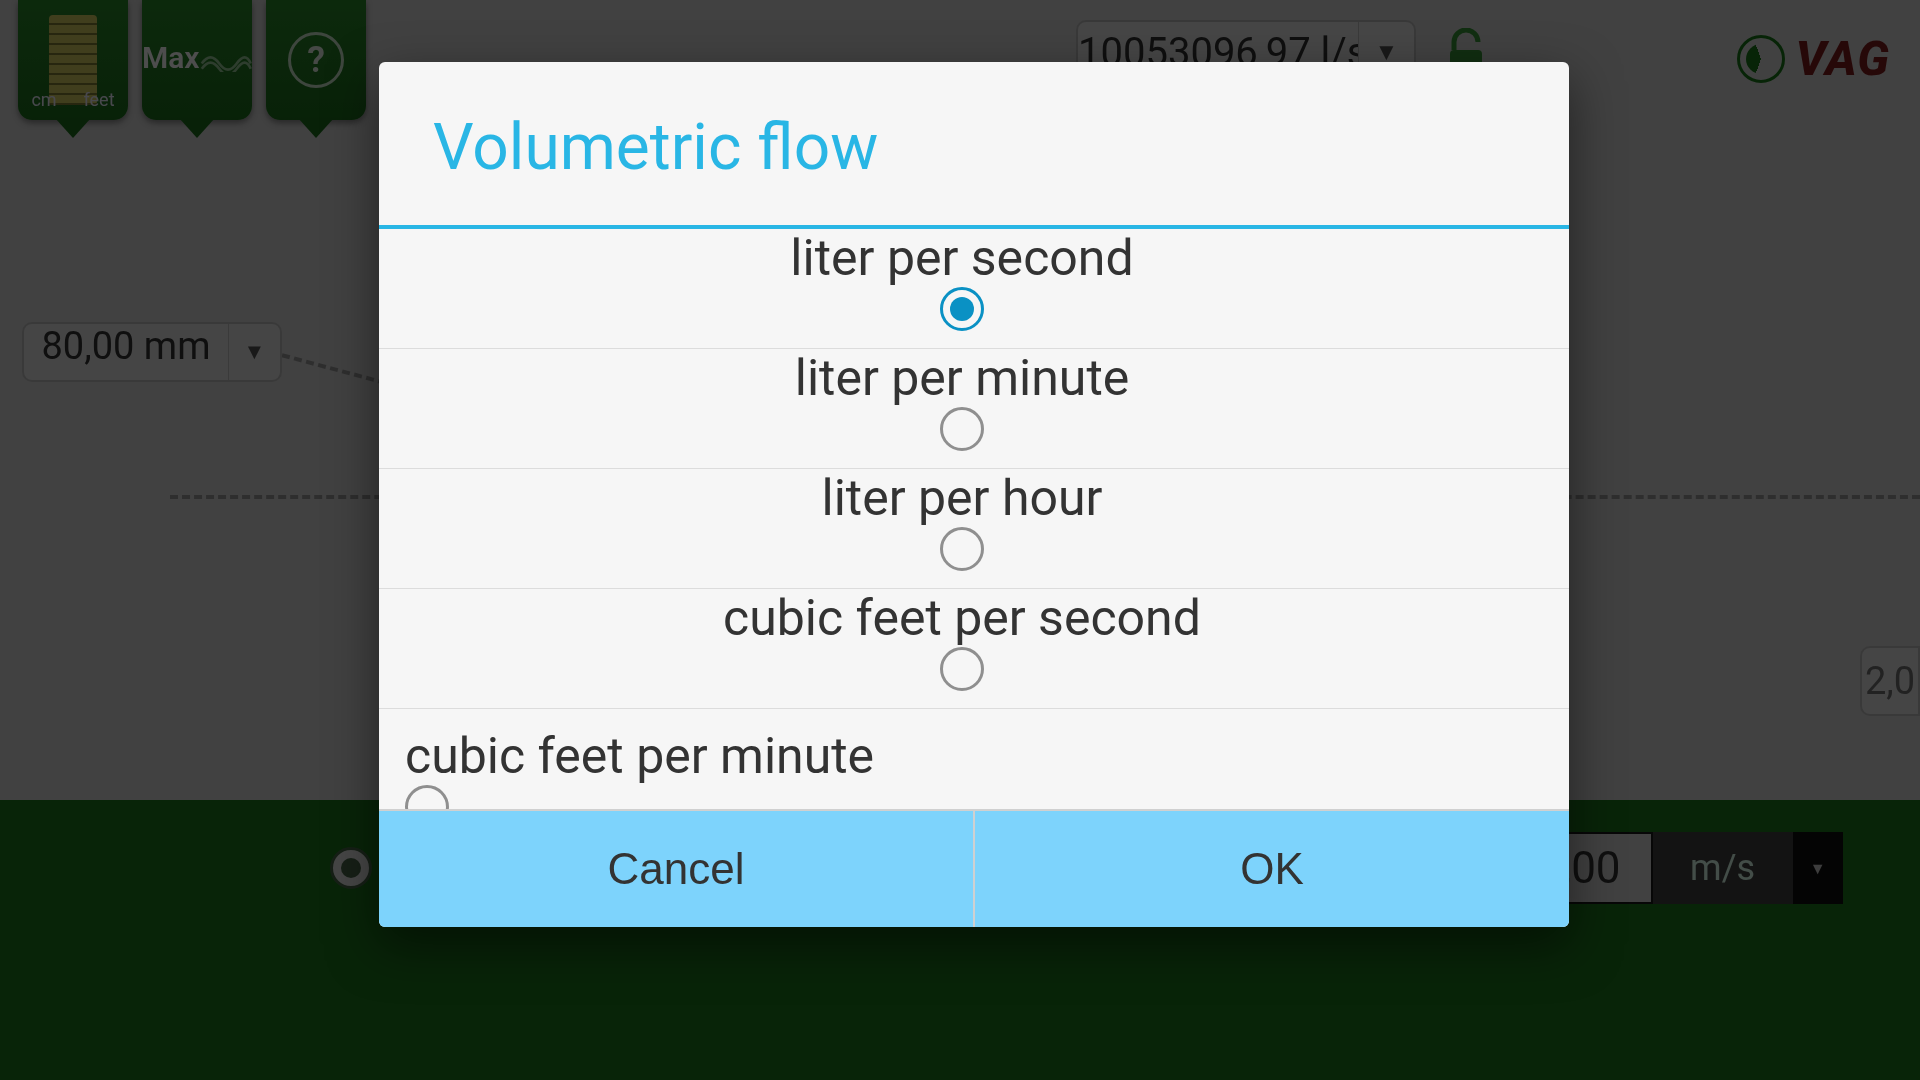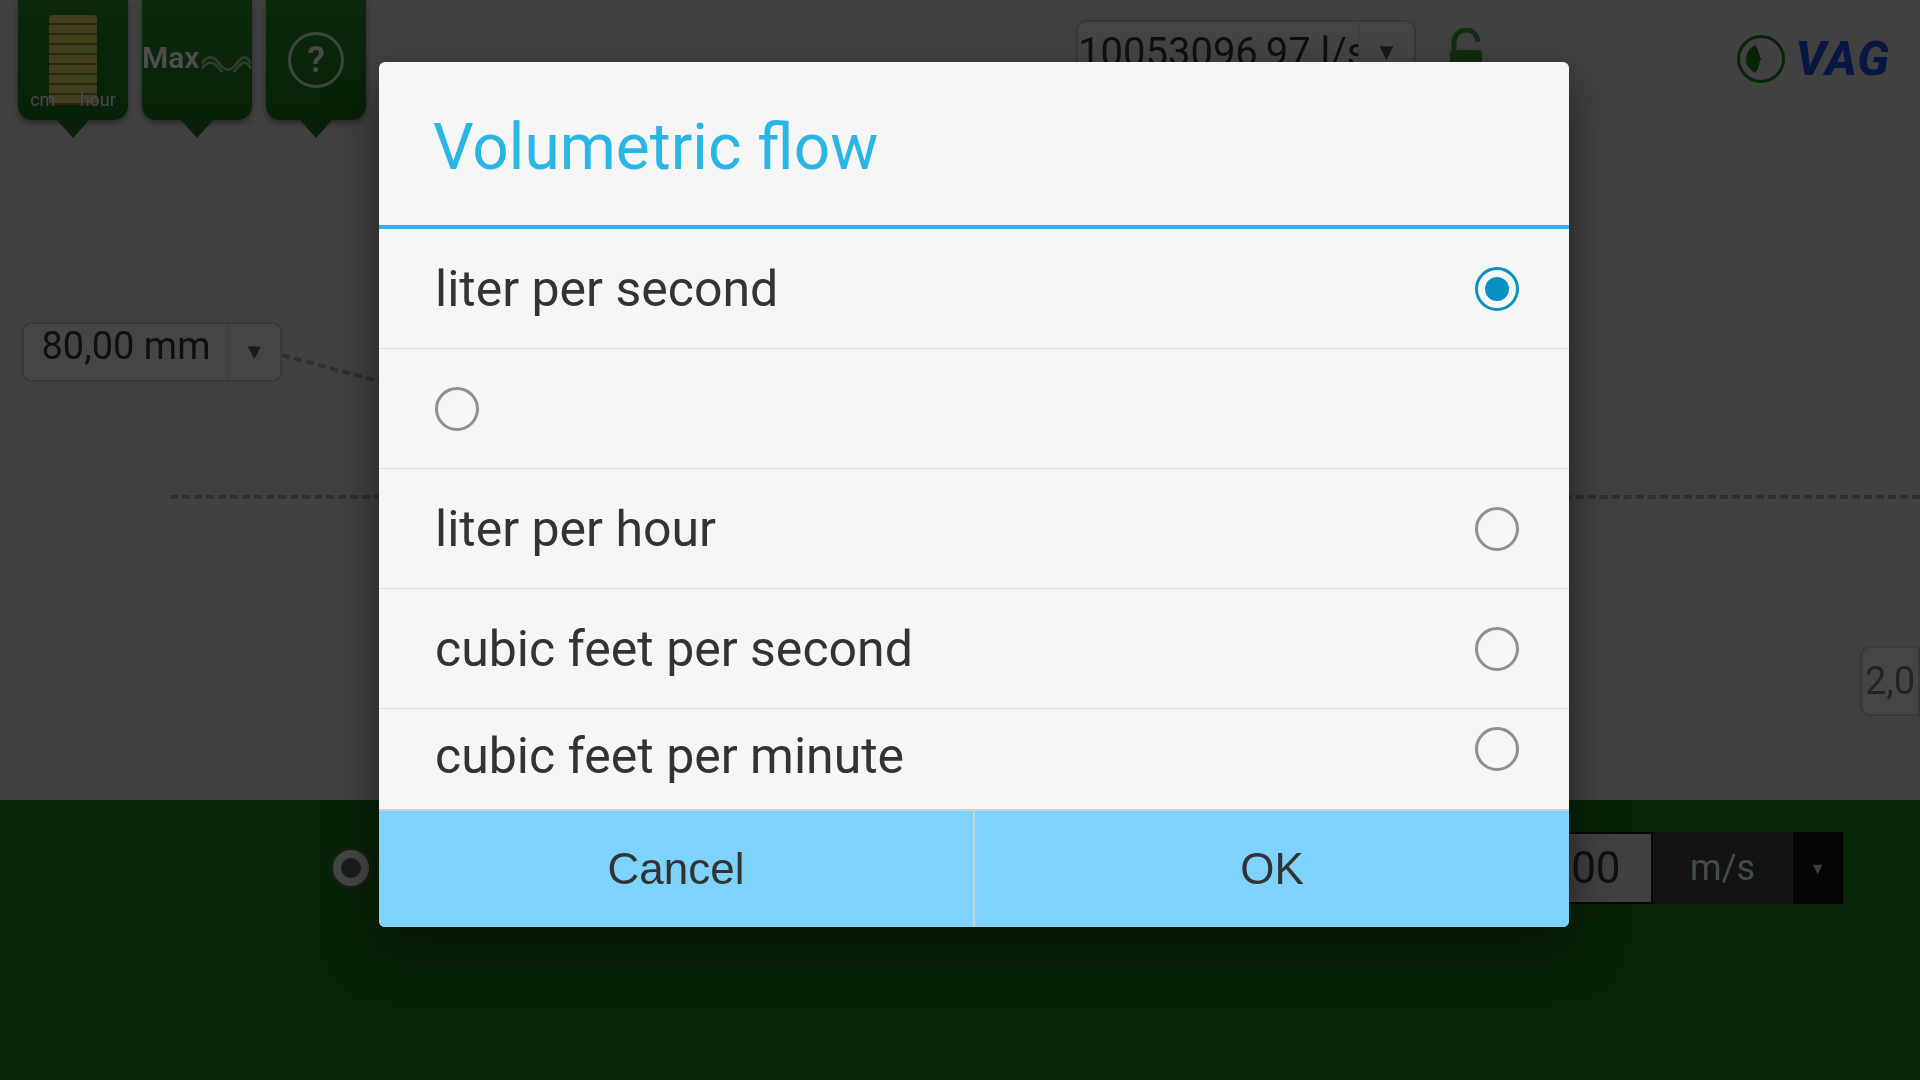--- a/index.html
+++ b/index.html
@@ -110,21 +110,21 @@
     position:absolute; top:30px; right:30px; display:flex; align-items:center; gap:10px;
   }
   .logo-circle {
     width:48px; height:48px; border:3px solid #1a7a1a; border-radius:50%;
     position:relative;
   }
   .logo-circle::before {
     content:""; position:absolute; inset:6px; border-radius:50%;
     background: conic-gradient(from 200deg,#1a7a1a 0 140deg, transparent 140deg 360deg);
   }
-  .logo-text { font-size:48px; font-weight:800; color:#1d4ed8; font-style:italic; letter-spacing:1px;}
+  .logo-text { font-size:48px; font-weight:800; color:#7f1d1d; font-style:italic; letter-spacing:1px;}
 
   
   .param-bar {
     position:absolute; bottom:176px; left:330px; display:flex; align-items:center; gap:0;
     height:72px;
   }
   .radio-dot {
     width:42px; height:42px; border:3px solid #4a6a4a; border-radius:50%;
     background:#e8e8e8; margin-right:18px; display:flex; align-items:center; justify-content:center;
   }
@@ -159,24 +159,25 @@
   }
   .dialog-title {
     font-size:64px; color:#29b6e5; font-weight:400;
     padding: 48px 54px 40px;
   }
   .dialog-divider {
     height:4px; background:#29b6e5;
   }
   .option-list { background:#f6f6f6; }
   .option {
-    display:flex; align-items:center; justify-content:space-between;
-    padding: 0 50px 0 56px; height:120px;
+    display:flex; align-items:center; 
+    padding: 0 50px 0 26px; height:120px;
     border-bottom:1px solid #dcdcdc;
     cursor:pointer;
+    flex-direction:column;
   }
   .option:last-child { border-bottom:none; height:100px; padding-top:18px; align-items:flex-start;}
   .option-label { font-size:50px; color:#333; }
   .radio {
     width:44px; height:44px; border:3px solid #8f8f8f; border-radius:50%;
     display:flex; align-items:center; justify-content:center;
     flex-shrink:0;
   }
   .radio.selected { border-color:#0a91c4; }
   .radio.selected::after {
@@ -198,21 +199,21 @@
 <div class="underlay">
 
   <div class="green-strip"></div>
   <div class="dashed"></div>
   <div class="dashed2"></div>
 
   <div class="badge badge-ruler">
     <div class="ruler"></div>
     <div class="units">
       <span>cm</span>
-      <span>hour</span>
+      <span>feet</span>
     </div>
   </div>
   <div class="badge badge-max">
     <div class="max-label">Max</div>
     <svg class="wave" viewBox="0 0 60 24">
       <path d="M2 16 Q 12 2 22 16 T 42 16 T 58 16" stroke="currentColor" stroke-width="3" fill="none"></path>
       <path d="M2 22 Q 12 8 22 22 T 42 22 T 58 22" stroke="currentColor" stroke-width="3" fill="none"></path>
     </svg>
   </div>
   <div class="badge badge-help">
@@ -274,20 +275,21 @@
 <div class="dialog">
   <div class="dialog-title">Volumetric flow</div>
   <div class="dialog-divider"></div>
 
   <div class="option-list">
     <div class="option">
       <span class="option-label">liter per second</span>
       <span class="radio selected"></span>
     </div>
     <div class="option">
+      <span class="option-label">liter per minute</span>
       <span class="radio"></span>
     </div>
     <div class="option">
       <span class="option-label">liter per hour</span>
       <span class="radio"></span>
     </div>
     <div class="option">
       <span class="option-label">cubic feet per second</span>
       <span class="radio"></span>
     </div>

